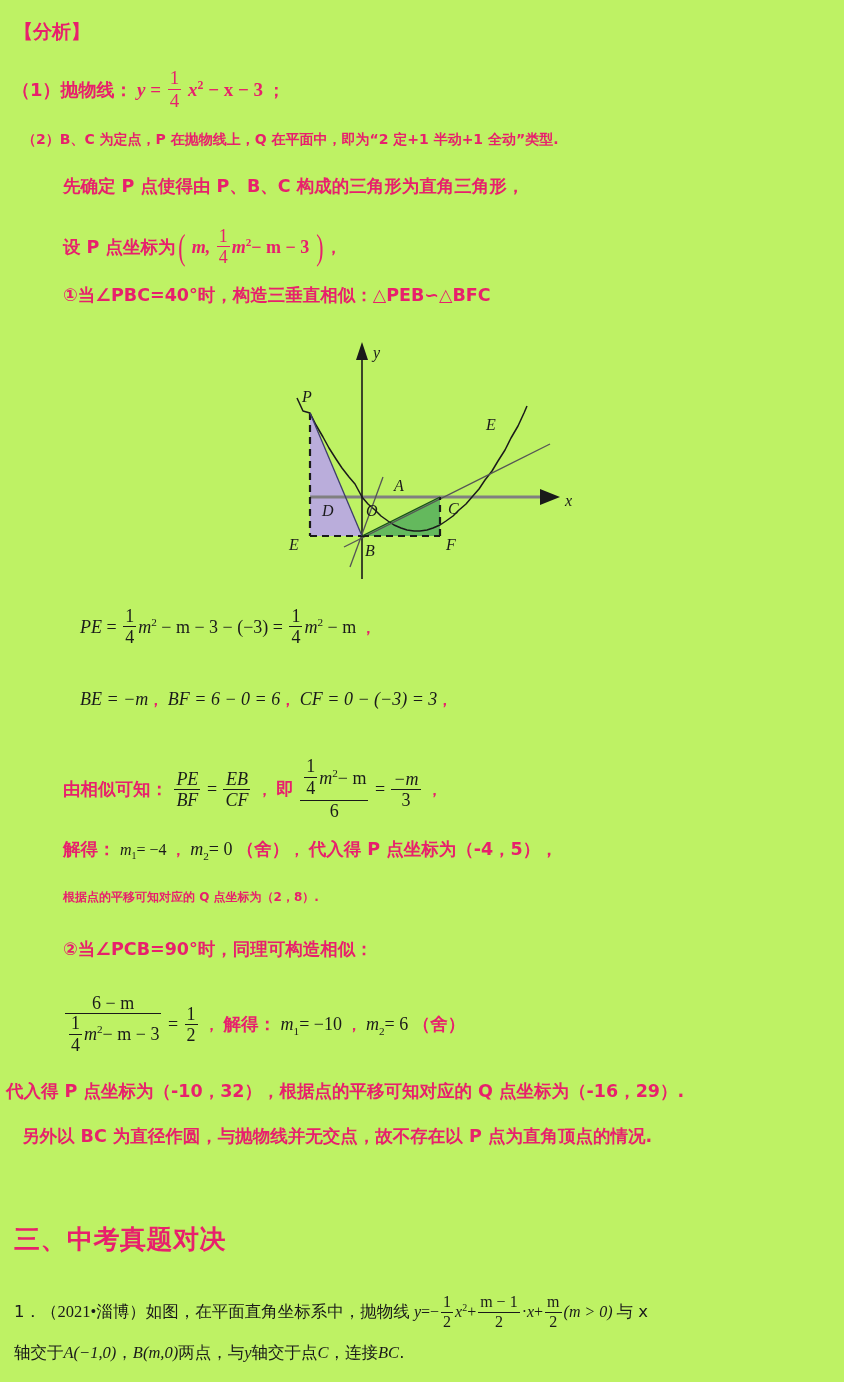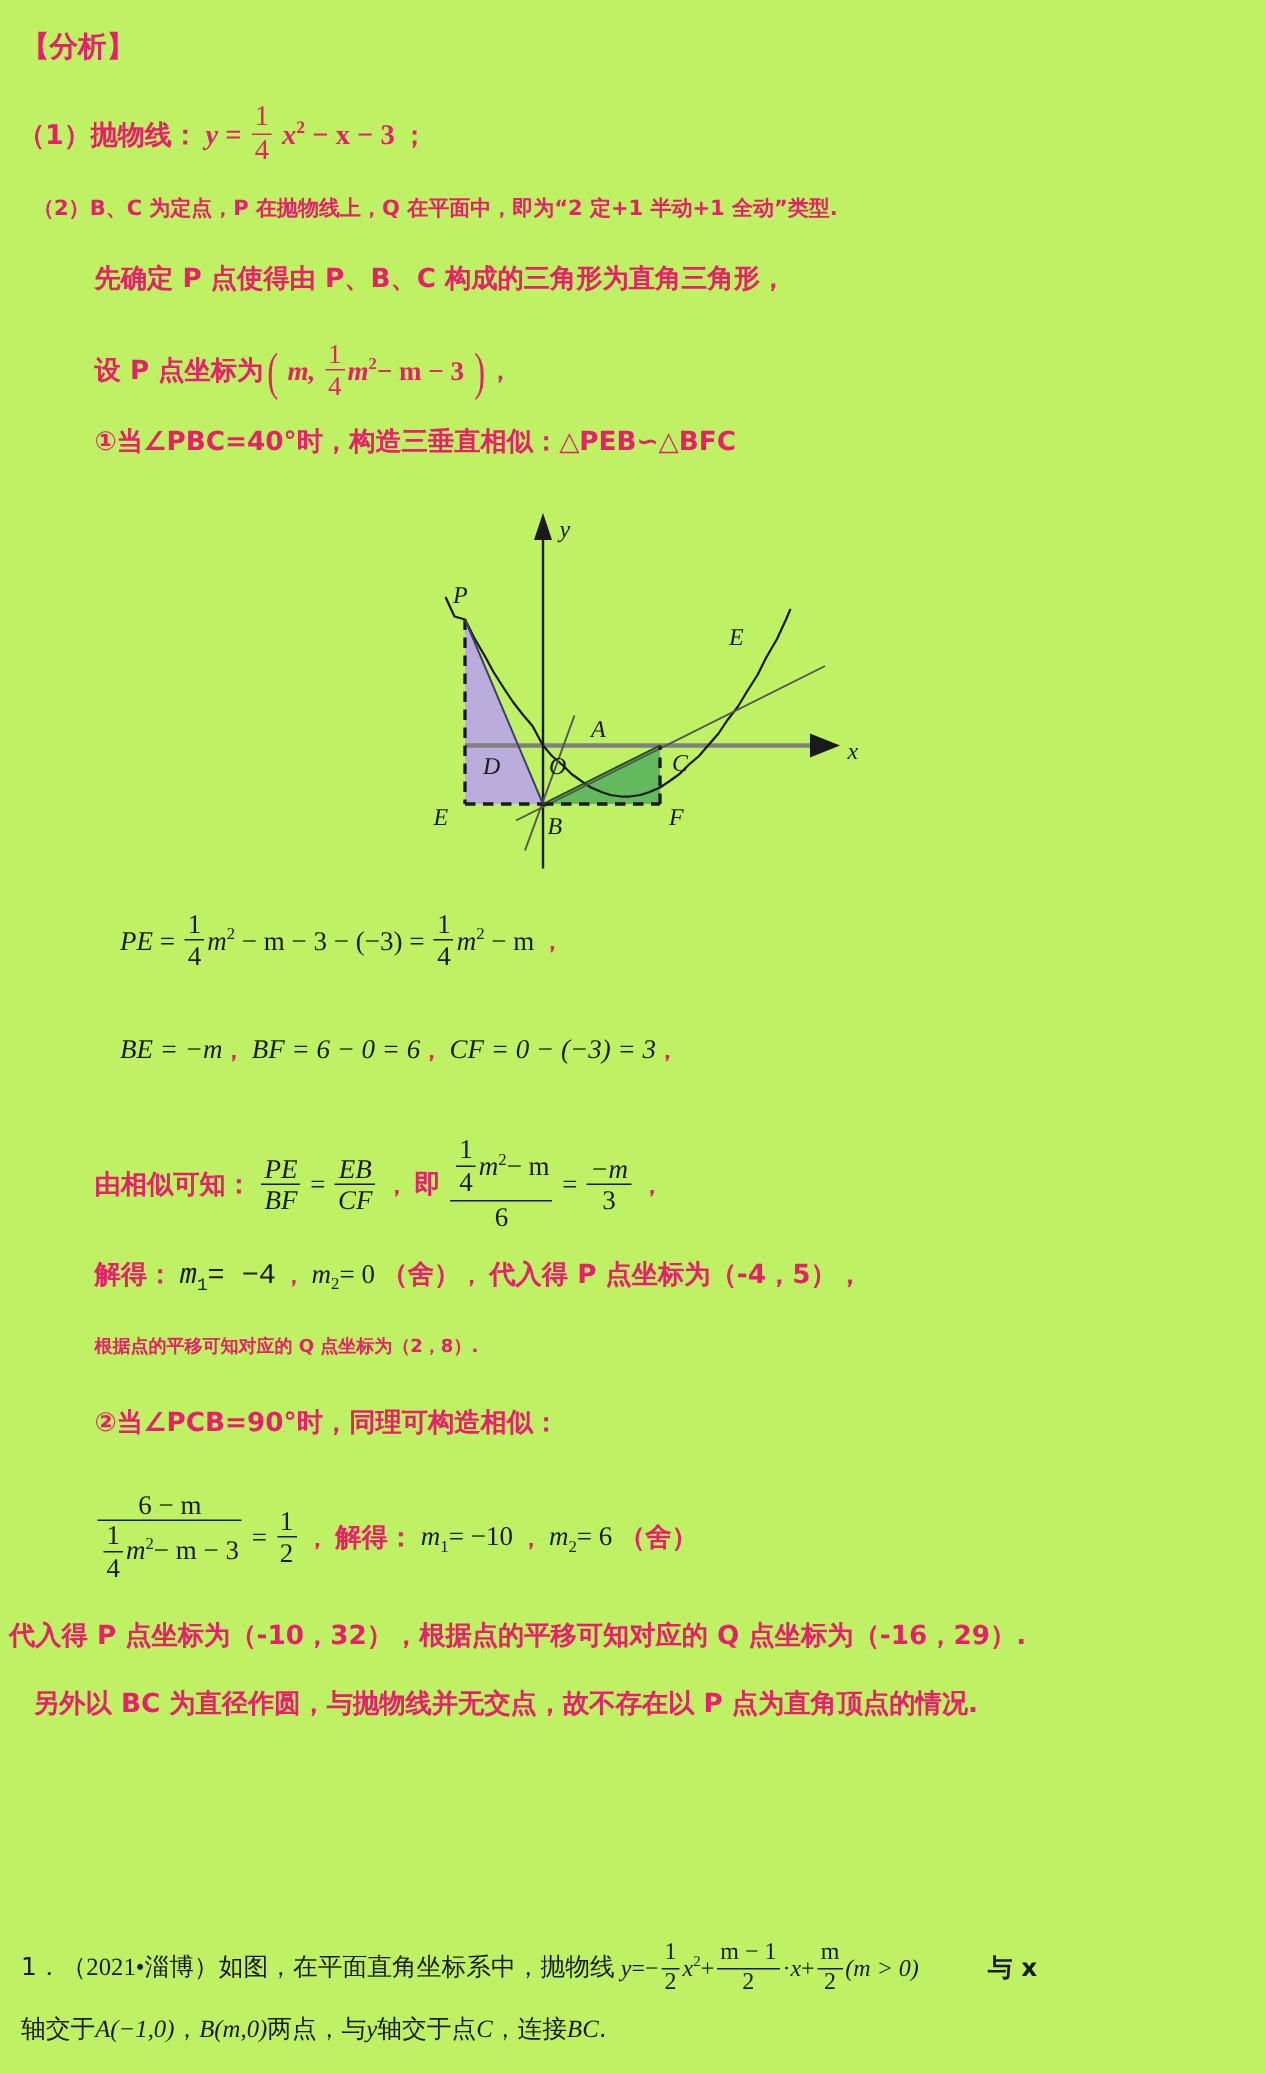--- a/index.html
+++ b/index.html
@@ -232,21 +232,21 @@
     </span>
     <span class="black mathi-n up" style="font-size:18px;">=</span>
     <span class="black mathi-n" style="font-size:18px;">
       <span class="frac"><span class="num">−m</span><span class="den up">3</span></span>
     </span>
     <span class="pink cn" style="font-size:15px;">，</span>
   </div>
 
   <div class="line" style="left:63px; top:840px; font-size:17.5px;">
     <span class="pink cn">解得：</span>
-    <span class="black mathi-n" style="font-size:19px;font-family:Liberation Mono, monospace;"><span>m</span><sub class="sb up">1</sub><span class="up">= −4</span></span>
+    <span class="black mathi-n" style="font-size:16px;"><span>m</span><sub class="sb up">1</sub><span class="up">= −4</span></span>
     <span class="pink cn" style="font-size:15px;">，</span>
     <span class="black mathi-n" style="font-size:18px;"><span>m</span><sub class="sb up">2</sub><span class="up">= 0</span></span>
     <span class="pink cn">（舍）</span><span class="pink cn" style="font-size:15px;">，</span>
     <span class="pink cn">代入得 P 点坐标为（-4，5），</span>
   </div>
 
   <div class="line pink cn" style="left:63px; top:891px; font-size:12px;">
     <span>根据点的平移可知对应的 Q 点坐标为（2，8）.</span>
   </div>
 
@@ -272,25 +272,28 @@
     <span class="pink cn" style="font-size:17.5px;">（舍）</span>
   </div>
 
   <div class="line pink cn" style="left:6px; top:1083px; font-size:17.5px;">
     <span>代入得 P 点坐标为（-10，32），根据点的平移可知对应的 Q 点坐标为（-16，29）.</span>
   </div>
   <div class="line pink cn" style="left:22px; top:1128px; font-size:17.5px;">
     <span>另外以 BC 为直径作圆，与抛物线并无交点，故不存在以 P 点为直角顶点的情况.</span>
   </div>
 
+  <div class="heading3" style="left:14px; top:1222px;">
+    <span>三、中考真题对决</span>
+  </div>
 
   <div class="line black" style="left:14px; top:1295px; font-size:16.5px;">
     <span class="cn" style="font-weight:normal;">1．</span><span class="cn" style="font-weight:normal;font-family:Liberation Serif, serif;">（2021•淄博）</span><span class="cn" style="font-weight:normal;">如图，在平面直角坐标系中，抛物线</span>
     <span class="mathi-n" style="font-size:16px;">
       <span>y</span><span class="up">=</span><span class="up">−</span><span class="frac up"><span class="num up">1</span><span class="den up">2</span></span><span>x</span><sup class="exp up">2</sup><span class="up">+</span><span class="frac up"><span class="num">m − 1</span><span class="den up">2</span></span><span class="up">·</span><span>x</span><span class="up">+</span><span class="frac up"><span class="num">m</span><span class="den up">2</span></span><span>(m &gt; 0)</span>
-    </span><span class="cn" style="font-weight:bold;margin-left:42px;">与 x</span>
+    </span><span class="cn" style="font-weight:normal;">与 x</span>
   </div>
 
   <div class="line black" style="left:14px; top:1345px; font-size:16.5px;">
     <span class="cn" style="font-weight:normal;">轴交于</span><span class="mathi-n">A(−1,0)</span><span class="cn" style="font-weight:normal;">，</span><span class="mathi-n">B(m,0)</span><span class="cn" style="font-weight:normal;">两点，与</span><span class="mathi-n">y</span><span class="cn" style="font-weight:normal;">轴交于点</span><span class="mathi-n">C</span><span class="cn" style="font-weight:normal;">，连接</span><span class="mathi-n">BC</span><span class="cn" style="font-weight:normal;">.</span>
   </div>
 
 </div>
 
 </body></html>

